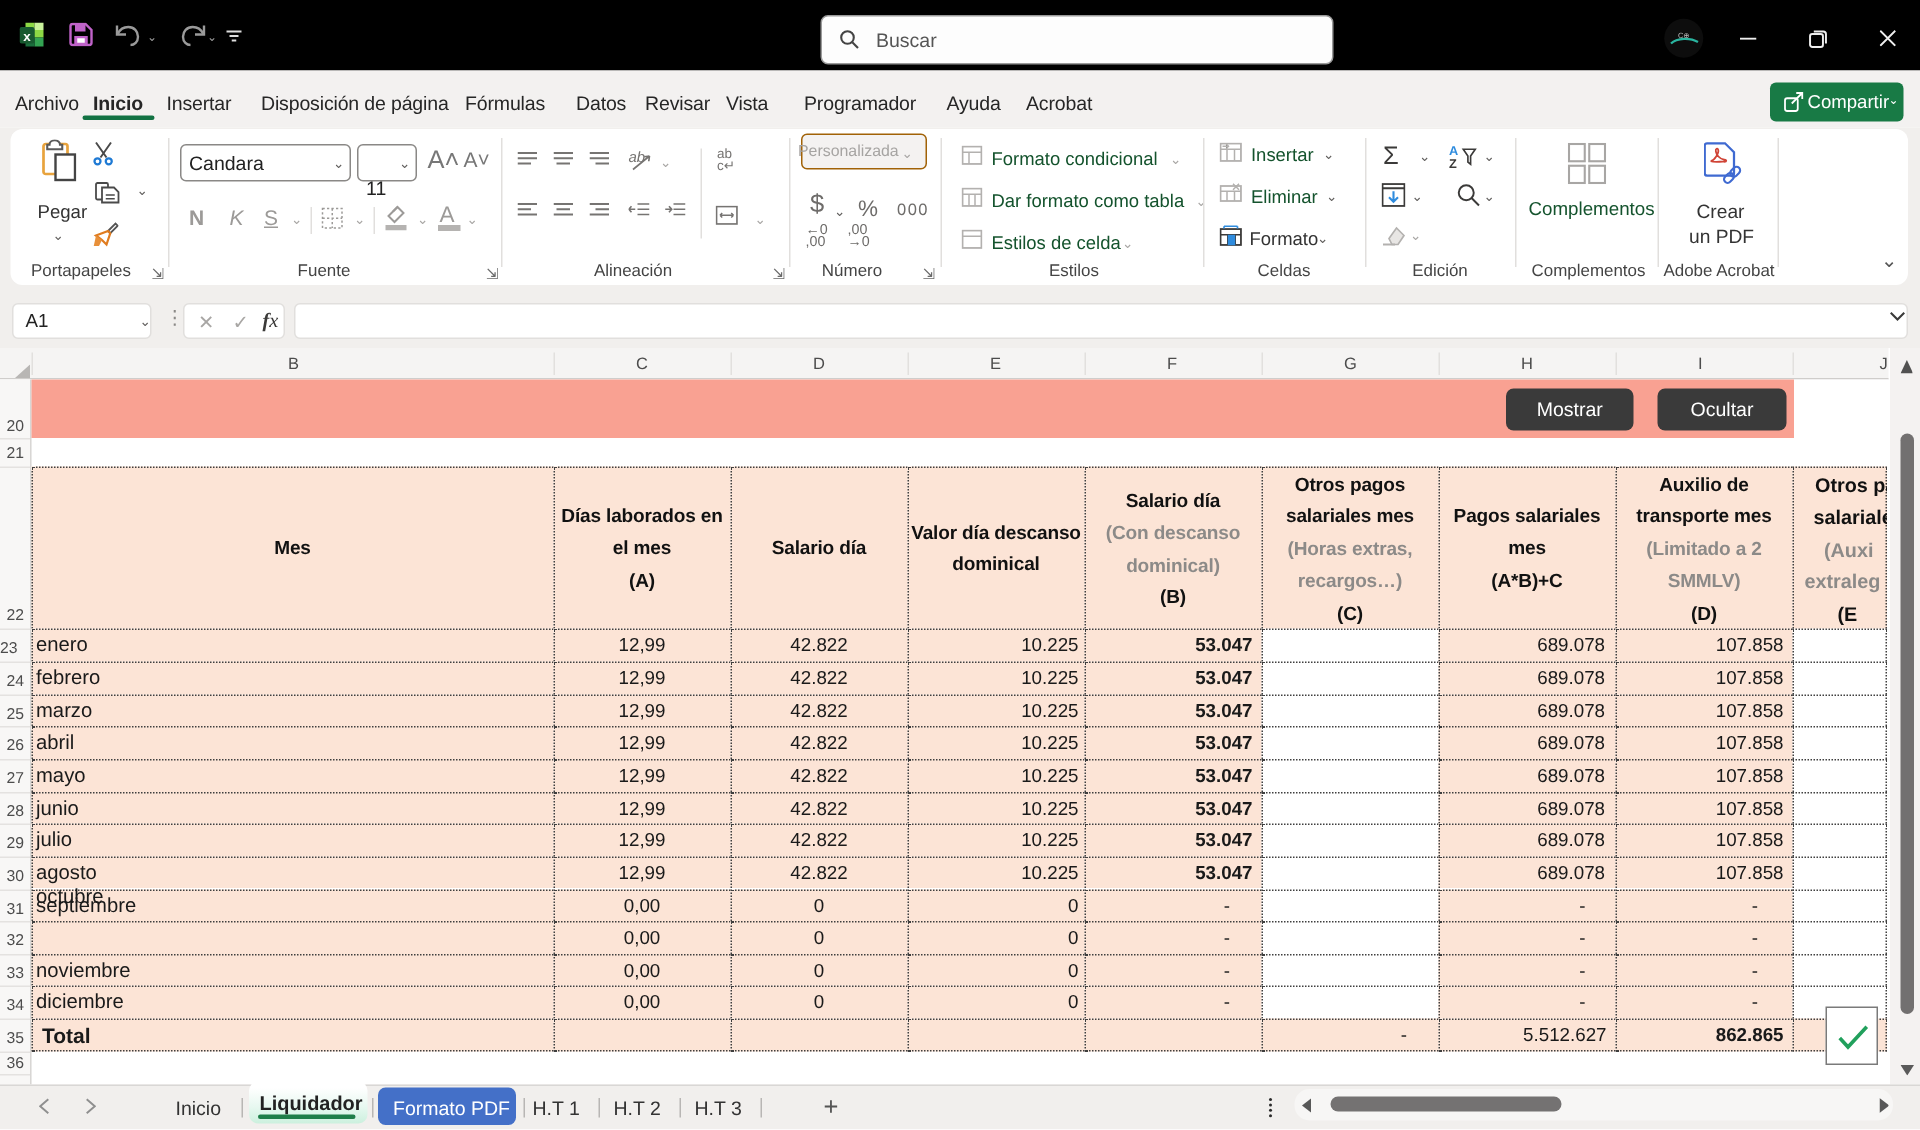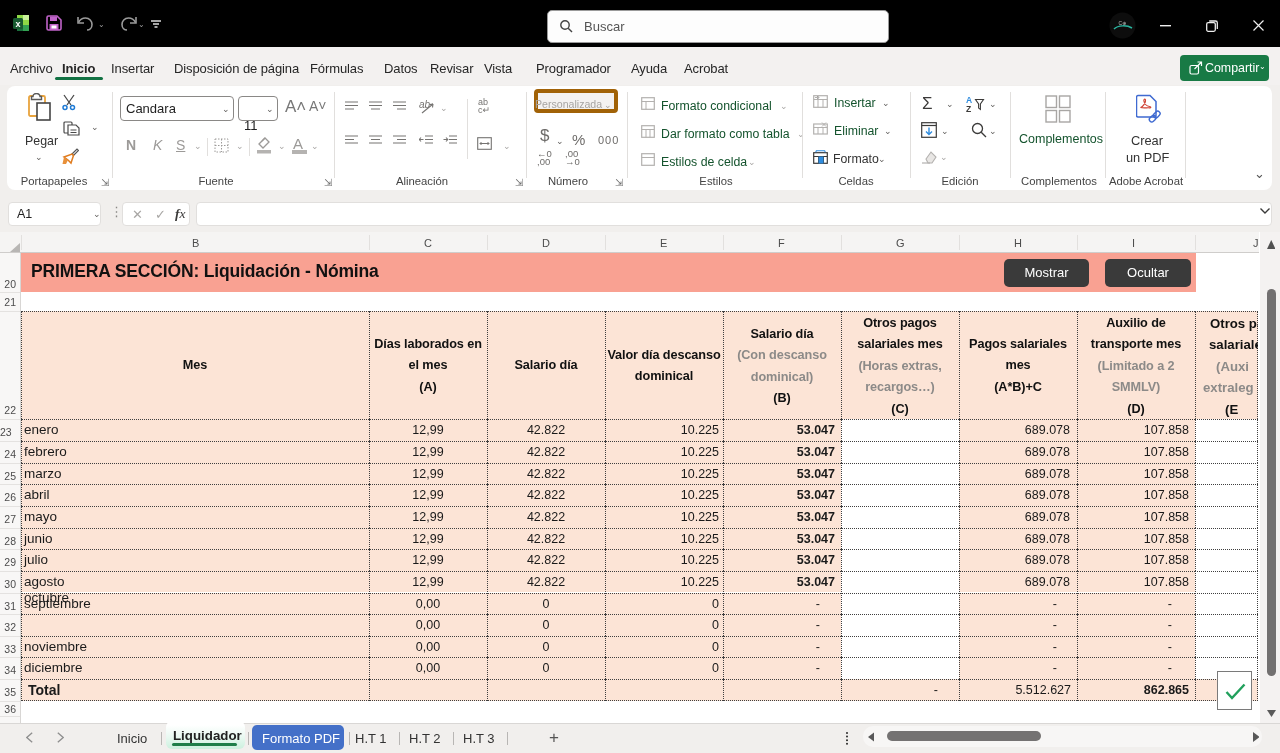--- a/index.html
+++ b/index.html
@@ -252,21 +252,21 @@
   <div class="abs" style="left:471px;top:12px;font-size:9px;color:#767472;line-height:8px">ab<br>c↵</div>
   <svg class="ricon" style="left:470px;top:51px" width="15" height="13" viewBox="0 0 15 13">
     <rect x="0.7" y="0.7" width="13.6" height="11.6" fill="none" stroke="#767472" stroke-width="1.1"></rect>
     <path d="M3 6.5 h9 M3 6.5 l1.5 -1.5 M3 6.5 l1.5 1.5 M12 6.5 l-1.5 -1.5 M12 6.5 l-1.5 1.5" stroke="#767472" stroke-width="1"></path>
   </svg>
   <div class="chev off" style="left:496px;top:55px">⌄</div>
   <div class="glabel" style="left:315px">Alineación</div>
   <div class="launcher" style="left:508px">⇲</div>
   <div class="gsep" style="left:519px"></div>
 
-  <div class="abs" style="left:527px;top:3px;width:84px;height:24px;border:4px solid #a16207;border-radius:4px;background:#f4f2f1">
+  <div class="abs" style="left:527px;top:3px;width:84px;height:24px;border:1px solid #a16207;border-radius:4px;background:#f4f2f1">
     <span style="position:absolute;left:-3px;top:5px;font-size:10.6px;color:#a6a4a2">Personalizada</span>
     <span class="chev off" style="left:66px;top:7px">⌄</span>
   </div>
   <div class="abs" style="left:533px;top:40px;font-size:17px;color:#6e6c6a">$</div>
   <div class="chev" style="left:549px;top:50px">⌄</div>
   <div class="abs" style="left:565px;top:45px;font-size:15px;color:#6e6c6a">%</div>
   <div class="abs" style="left:591px;top:48px;font-size:11px;color:#6e6c6a;letter-spacing:1px">000</div>
   <div class="abs" style="left:530px;top:64px;font-size:9.5px;color:#6e6c6a;line-height:8px">←0<br>,00</div>
   <div class="abs" style="left:558px;top:64px;font-size:9.5px;color:#6e6c6a;line-height:8px">,00<br>→0</div>
   <div class="glabel" style="left:461px">Número</div>
@@ -407,21 +407,20 @@
   <div class="colsep" style="left:841px"></div>
   <div class="colsep" style="left:959px"></div>
   <div class="colsep" style="left:1077px"></div>
   <div class="colsep" style="left:1195px"></div>
 </div>
 
 <div class="abs" id="grid"></div>
 <div class="abs" id="gutter"></div>
 
 <div class="abs" id="banner">
-    <span class="abs" id="bannertxt">PRIMERA SECCIÓN: Liquidación - Nómina</span>
   <div class="dbtn" style="left:983px;width:85px">Mostrar</div>
   <div class="dbtn" style="left:1084px;width:86px">Ocultar</div>
 </div>
 
 <div id="tablewrap">
     <div class="cell peach dotT dotL " style="left:21px;top:311px;width:348px;height:108.4px"></div>
     <div class="cell peach dotT dotL " style="left:369px;top:311px;width:118px;height:108.4px"></div>
     <div class="cell peach dotT dotL " style="left:487px;top:311px;width:118px;height:108.4px"></div>
     <div class="cell peach dotT dotL " style="left:605px;top:311px;width:118px;height:108.4px"></div>
     <div class="cell peach dotT dotL " style="left:723px;top:311px;width:118px;height:108.4px"></div>

